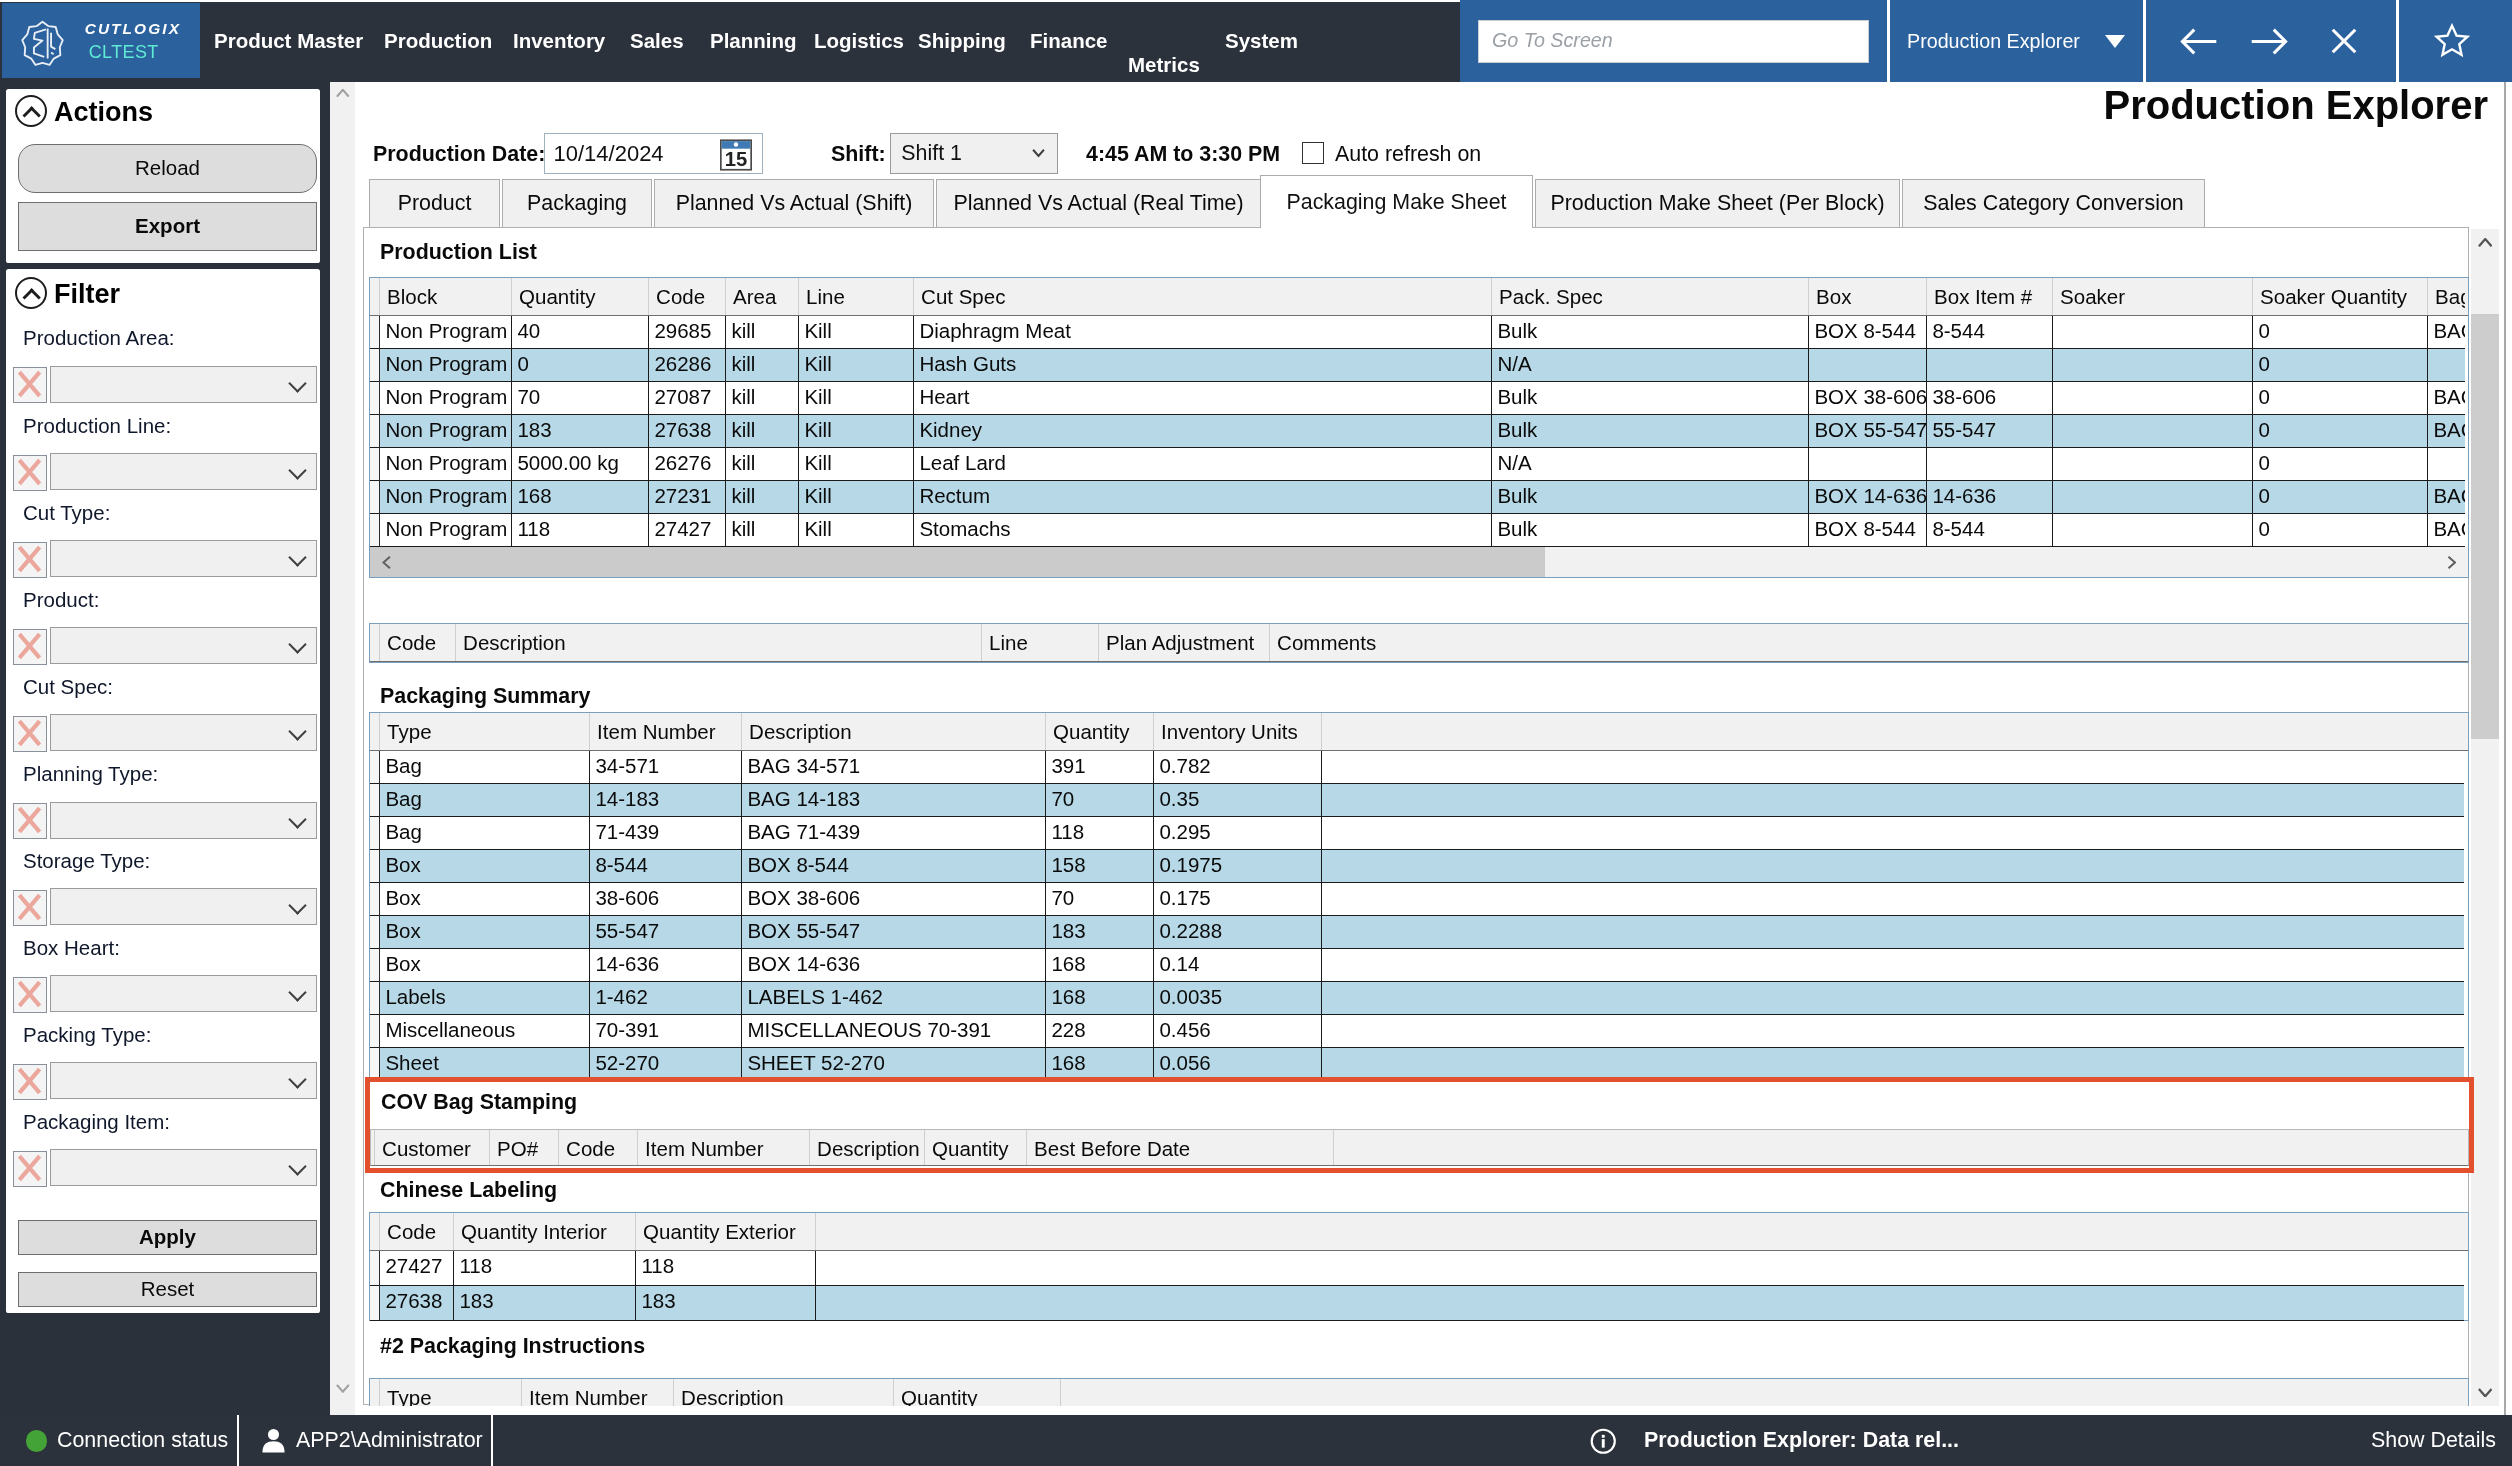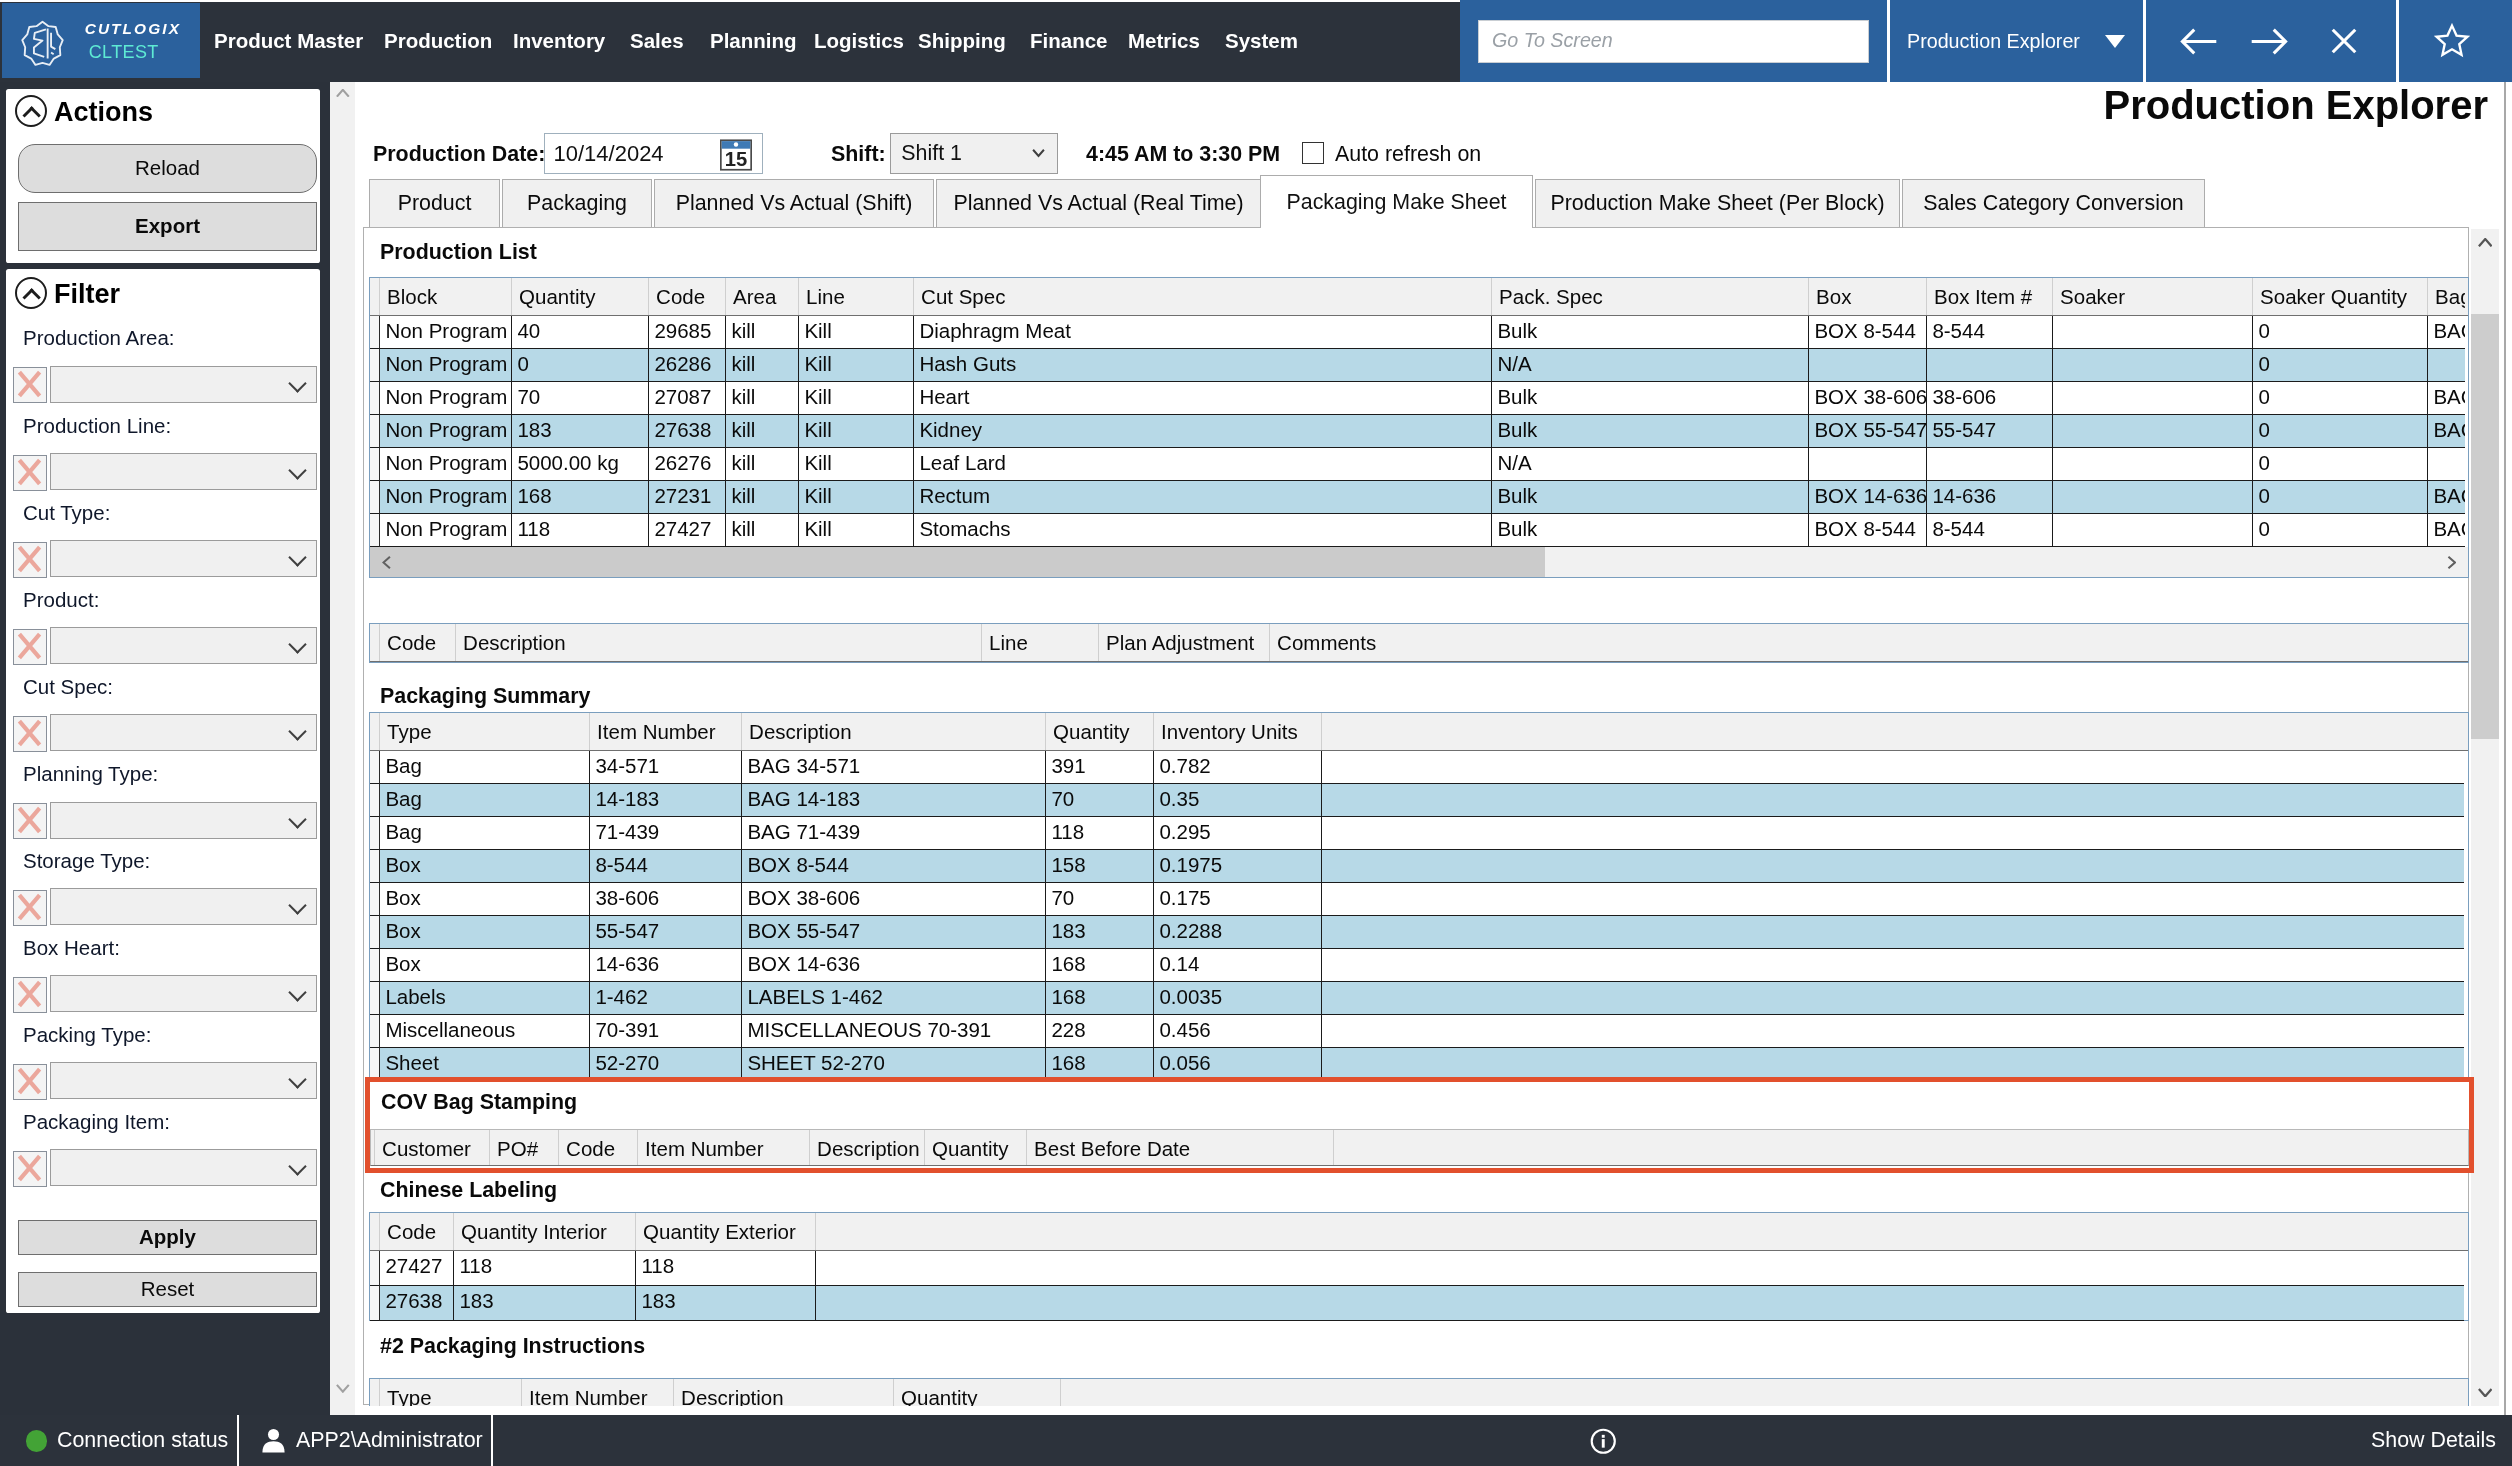--- a/index.html
+++ b/index.html
@@ -81,21 +81,21 @@
 <div id="topbar">
   <div style="position:absolute;left:0;top:0;width:2512px;height:1.7px;background:#fff;"></div>
   <span class="navitem" style="left:214px;">Product Master</span>
   <span class="navitem" style="left:384px;">Production</span>
   <span class="navitem" style="left:513px;">Inventory</span>
   <span class="navitem" style="left:630px;">Sales</span>
   <span class="navitem" style="left:710px;">Planning</span>
   <span class="navitem" style="left:814px;">Logistics</span>
   <span class="navitem" style="left:918px;">Shipping</span>
   <span class="navitem" style="left:1030px;">Finance</span>
-  <span class="navitem" style="left:1128px;">Metrics</span>
+  <span class="navitem" style="left:1128px;margin-top:24px;">Metrics</span>
   <span class="navitem" style="left:1225px;">System</span>
 </div>
 <div id="bluebar"></div>
 <div id="logobox">
   <svg style="position:absolute;left:19px;top:17px;" width="43" height="48" viewBox="0 0 50 56" fill="none" stroke="#e8eef5" stroke-width="2.2" stroke-linejoin="round">
     <path d="M25.0 2.1 L32.0 7.2 L40.4 8.1 L42.8 16.9 L48.6 23.5 L45.2 31.8 L45.8 41.0 L38.2 45.0 L33.2 52.4 L25.0 50.1 L16.8 52.4 L11.8 45.0 L4.2 41.0 L4.8 31.8 L1.4 23.5 L7.2 16.9 L9.6 8.1 L18.0 7.2 Z"></path>
     <path d="M29 11 L16 15 L15 22 L25 24 L15 32 L15 39 L27 43"></path>
     <path d="M31 10 L31 45 M35 15 L35 31 L40 34 M35 38 L38 40"></path>
   </svg>
   <div class="brand">CUTLOGIX</div>
@@ -540,15 +540,16 @@
     <circle cx="17" cy="10" r="6.5"></circle>
     <path d="M4 31 C4 21 10 18 17 18 C24 18 30 21 30 31 Z"></path>
   </svg>
   <span class="sbtext" style="left:296px;">APP2\Administrator</span>
   <div class="sbsep" style="left:491px;"></div>
   <svg class="abs" style="left:1590px; top:13px;" width="26.5" height="26.5" viewBox="0 0 31 31" fill="none">
     <circle cx="15.5" cy="15.5" r="13.5" stroke="#fff" stroke-width="2.5"></circle>
     <rect x="13.8" y="13" width="3.4" height="10" fill="#fff"></rect>
     <rect x="13.8" y="8" width="3.4" height="3.4" fill="#fff"></rect>
   </svg>
+  <span class="sbtext" style="left:1644px; font-weight:bold;">Production Explorer: Data rel...</span>
   <span class="sbtext" style="left:2371px;">Show Details</span>
 </div>
 
 
 </body></html>

